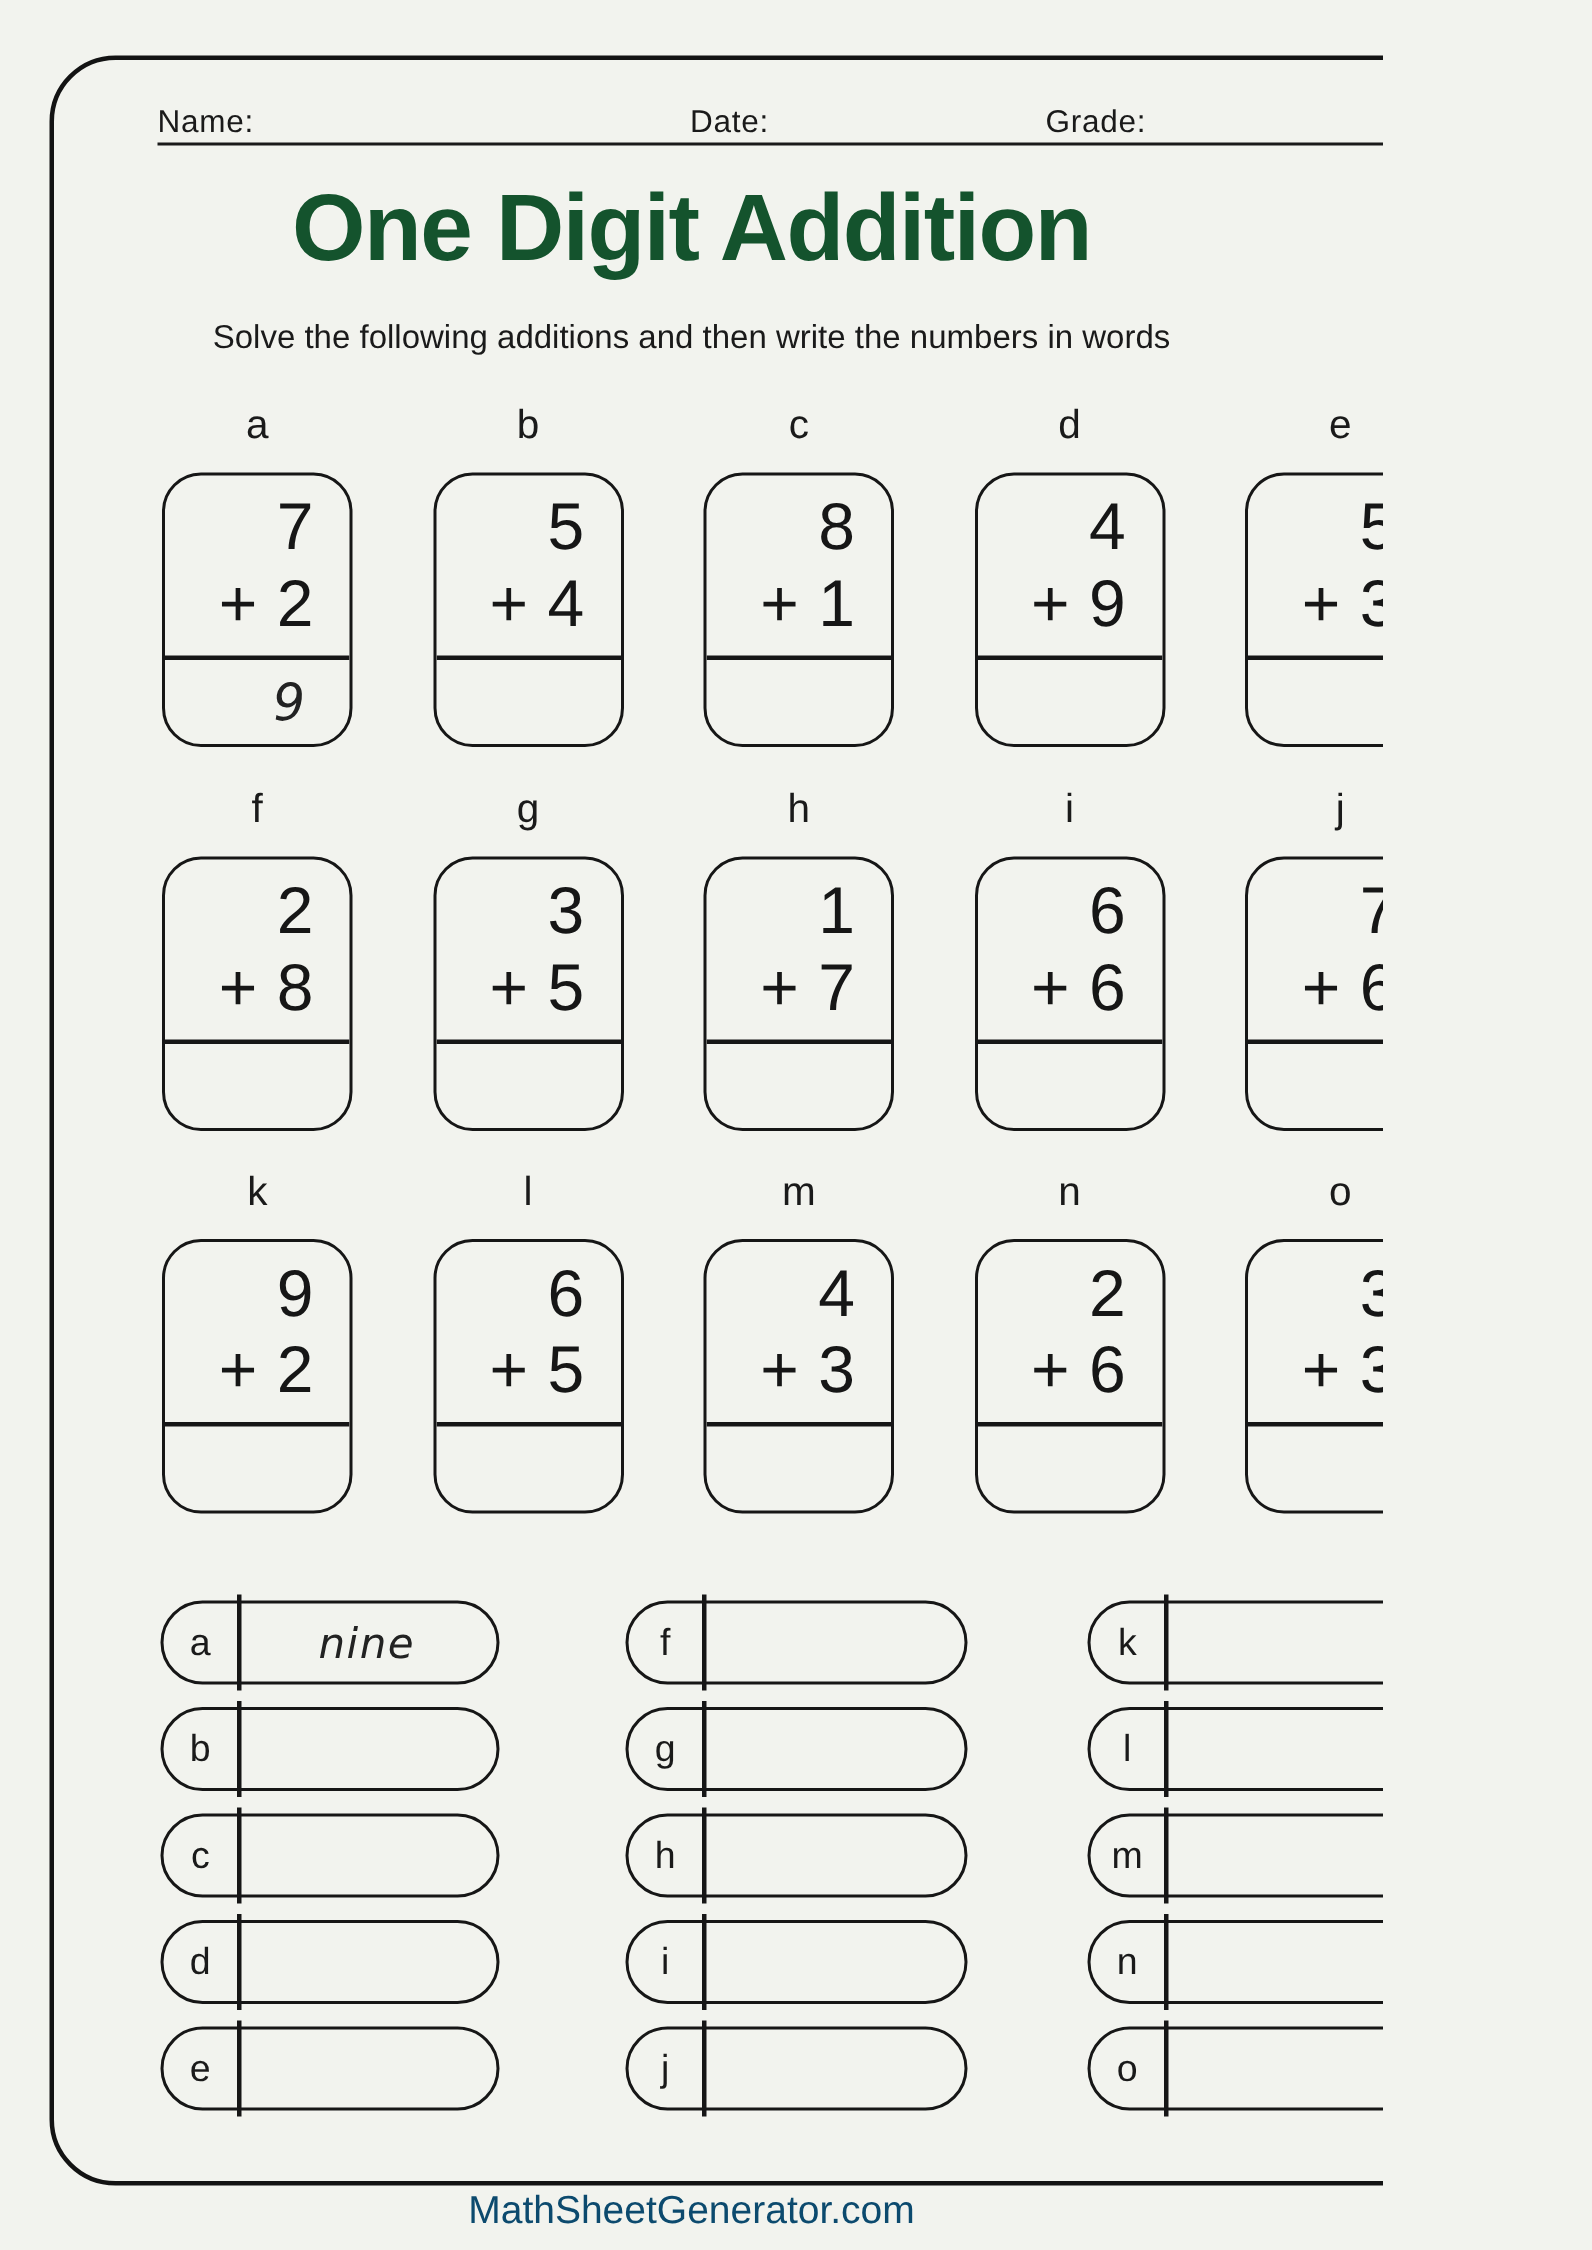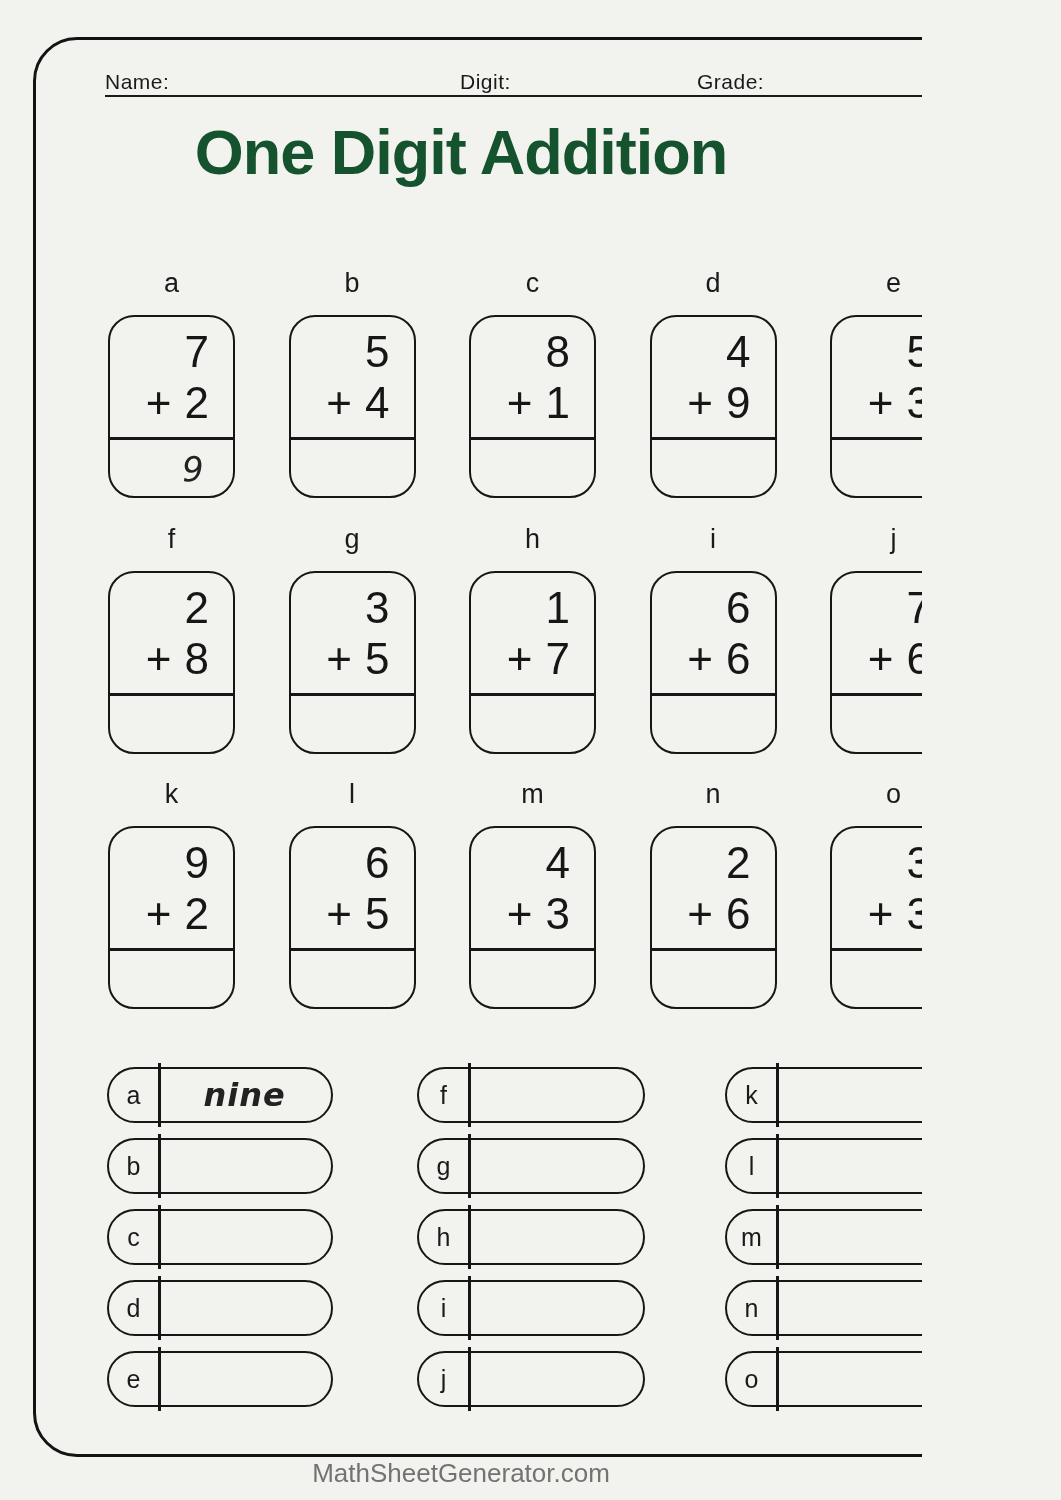--- a/index.html
+++ b/index.html
@@ -147,42 +147,43 @@
     left: 49px; top: -6px; bottom: -6px;
     width: 2.5px;
     background: #161616;
   }
   .pill-answer {
     flex: 1;
     display: flex;
     align-items: center;
     justify-content: center;
   }
-  .pill-answer .handwriting { font-size: 32px; font-weight: bold; }
+  .pill-answer .handwriting { font-size: 28px; }
   .footer {
     position: absolute;
     left: 0; top: 1458px;
     width: 100%;
     text-align: center;
     font-size: 26px;
-    color: #737373;
+    color: #0c4a6e;
   }
 </style>
 </head>
 <body>
 
 <div class="page">
   <div class="sheet-border"></div>
 
   <div class="hdr-label hdr-name">Name:</div>
-  <div class="hdr-label hdr-grade">Digit:</div>
+  <div class="hdr-label hdr-grade">Date:</div>
   <div class="hdr-label hdr-date">Grade:</div>
   <div class="hdr-line"></div>
 
   <div class="title">One Digit Addition</div>
+  <div class="subtitle">Solve the following additions and then write the numbers in words</div>
 
   <div id="card-rows">
       <div class="card-row r0">
         <div class="problem-col">
     <div class="card-letter">a</div>
     <div class="card">
       <div class="card-problem">
         <div>7</div>
         <div class="card-line2">
           <span class="plus-sign">+</span>

